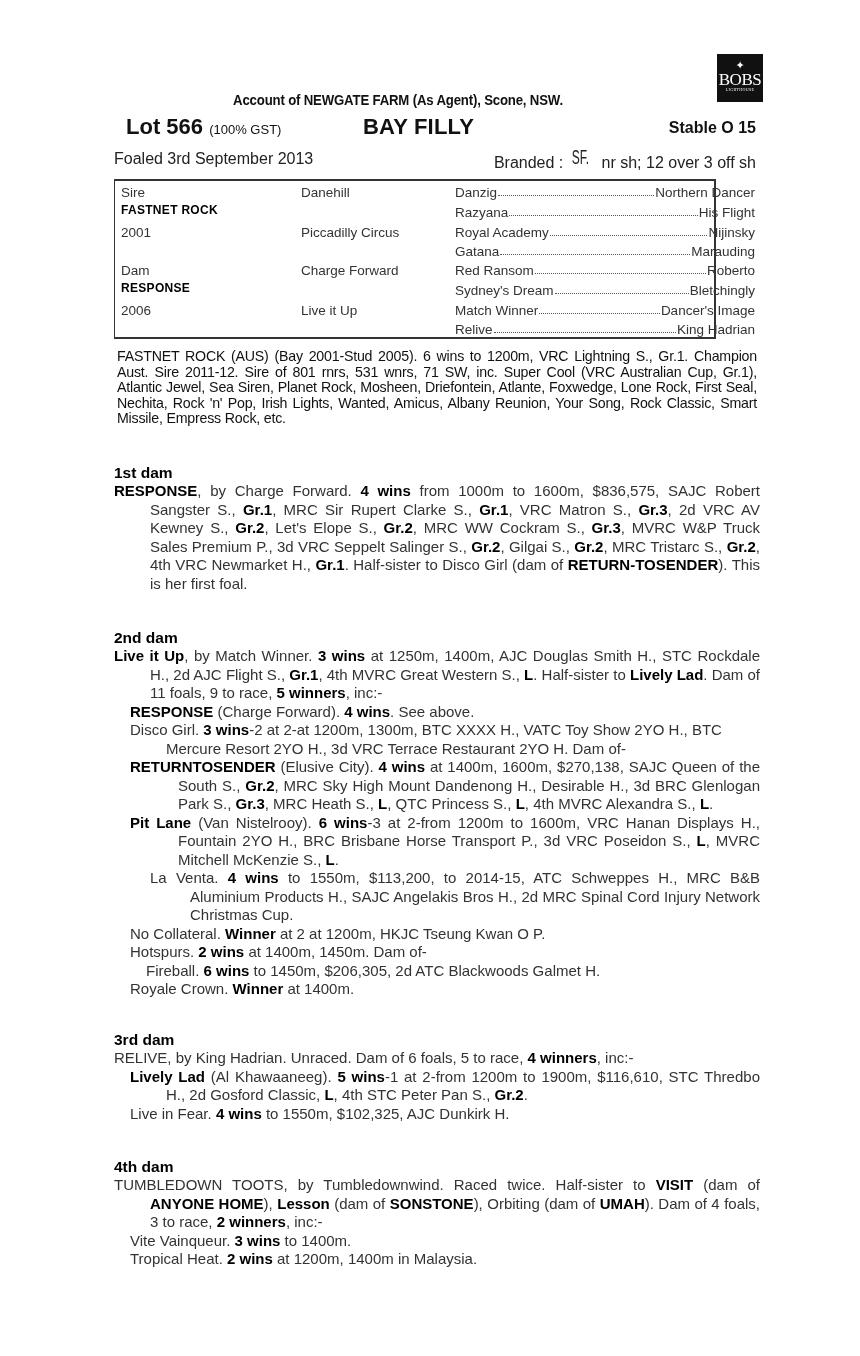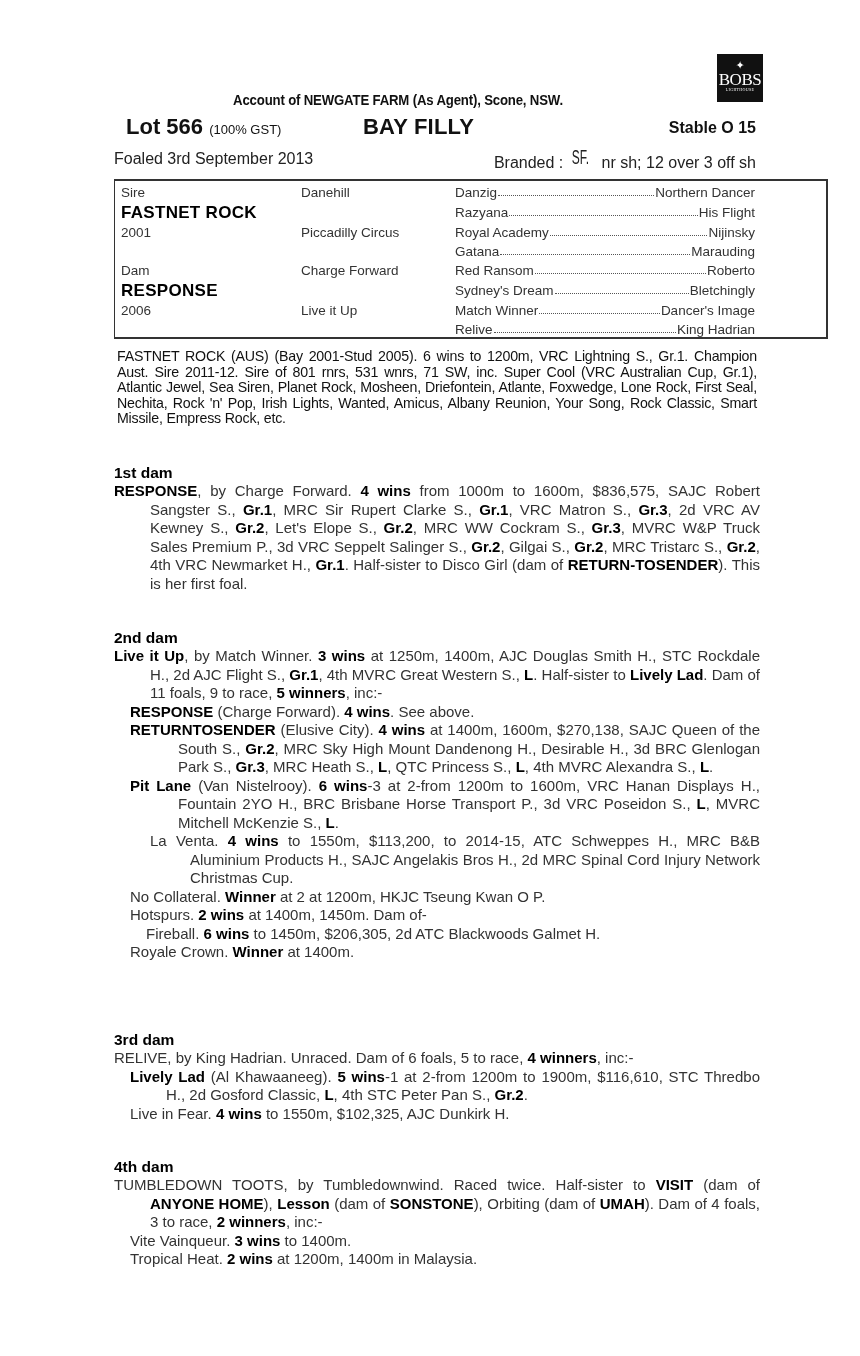--- a/index.html
+++ b/index.html
@@ -14,23 +14,23 @@
   .account{position:absolute;top:91px;left:118px;width:560px;text-align:center;
            font-weight:bold;font-size:15px;transform:scaleX(0.88);transform-origin:center;letter-spacing:-0.2px;}
   .lotline{position:absolute;top:114px;left:0;width:650px;height:28px;}
   .lot{position:absolute;left:12px;top:0;font-weight:bold;font-size:22px;}
   .lot .gst{font-weight:normal;font-size:13px;}
   .sex{position:absolute;left:249px;top:0;font-weight:bold;font-size:22px;letter-spacing:0.2px;}
   .stable{position:absolute;right:8px;top:5px;font-weight:bold;font-size:16px;}
   .foal{position:absolute;top:150px;left:0;font-size:16px;color:#222;}
   .brand{position:absolute;top:150px;right:8px;font-size:16px;color:#222;}
   .brand .mark{font-family:"Liberation Sans Narrow","Liberation Sans",sans-serif;font-size:20px;position:relative;top:-4px;transform:scaleX(0.6);display:inline-block;margin:0 -2px;}
-  .ped{position:absolute;top:179px;left:0;width:714px;height:160px;border:2px solid #333;box-sizing:border-box;border-left-width:1px;}
+  .ped{position:absolute;top:179px;left:0;width:602px;height:160px;border:2px solid #333;box-sizing:border-box;border-left-width:1px;}
   .ped .c{position:absolute;font-size:13.5px;color:#333;white-space:nowrap;}
-  .ped .big{font-weight:900;font-size:17px;color:#000;letter-spacing:0.3px;}
+  .ped .big{font-weight:900;font-size:12px;color:#000;letter-spacing:0.3px;}
   .ped .g{position:absolute;left:340px;width:300px;font-size:13.5px;color:#333;display:flex;white-space:nowrap;}
   .ped .g .dots{flex:1;border-bottom:1px dotted #555;margin:0 1px 4px;}
   .sireblurb{position:absolute;top:349px;left:3px;width:640px;font-weight:normal;font-size:14.2px;line-height:15.5px;text-align:justify;letter-spacing:-0.2px;}
   .sec{position:absolute;left:0;width:646px;font-size:15px;line-height:18.5px;color:#333;}
   .sec h3{margin:0;font-size:15.5px;font-weight:900;color:#000;line-height:18px;}
   .sec p{margin:0;text-align:justify;}
   .sec b{color:#000;font-weight:900;}
   .hang{padding-left:36px;text-indent:-36px;}
   .i1{padding-left:52px;text-indent:-36px;}
   .i2{padding-left:64px;text-indent:-48px;}
@@ -121,20 +121,21 @@
 
   <div class="sec" style="top:464px">
     <h3>1st dam</h3>
     <p class="hang"><b>RESPONSE</b><span>, by Charge Forward. </span><b>4 wins</b><span> from 1000m to 1600m, $836,575, SAJC Robert Sangster S., </span><b>Gr.1</b><span>, MRC Sir Rupert Clarke S., </span><b>Gr.1</b><span>, VRC Matron S., </span><b>Gr.3</b><span>, 2d VRC AV Kewney S., </span><b>Gr.2</b><span>, Let's Elope S., </span><b>Gr.2</b><span>, MRC WW Cockram S., </span><b>Gr.3</b><span>, MVRC W&amp;P Truck Sales Premium P., 3d VRC Seppelt Salinger S., </span><b>Gr.2</b><span>, Gilgai S., </span><b>Gr.2</b><span>, MRC Tristarc S., </span><b>Gr.2</b><span>, 4th VRC Newmarket H., </span><b>Gr.1</b><span>. Half-sister to Disco Girl (dam of </span><b>RETURN-TOSENDER</b><span>). This is her first foal.</span></p>
   </div>
 
   <div class="sec" style="top:629px">
     <h3>2nd dam</h3>
     <p class="hang"><b>Live it Up</b><span>, by Match Winner. </span><b>3 wins</b><span> at 1250m, 1400m, AJC Douglas Smith H., STC Rockdale H., 2d AJC Flight S., </span><b>Gr.1</b><span>, 4th MVRC Great Western S., </span><b>L</b><span>. Half-sister to </span><b>Lively Lad</b><span>. Dam of 11 foals, 9 to race, </span><b>5 winners</b><span>, inc:-</span></p>
     <p class="i4"><b>RESPONSE</b><span> (Charge Forward). </span><b>4 wins</b><span>. See above.</span></p>
+    <p class="i1" style="text-align:left"><span>Disco Girl. </span><b>3 wins</b><span>-2 at 2-at 1200m, 1300m, BTC XXXX H., VATC Toy Show 2YO H., BTC Mercure Resort 2YO H., 3d VRC Terrace Restaurant 2YO H. Dam of-</span></p>
     <p class="i2"><b>RETURNTOSENDER</b><span> (Elusive City). </span><b>4 wins</b><span> at 1400m, 1600m, $270,138, SAJC Queen of the South S., </span><b>Gr.2</b><span>, MRC Sky High Mount Dandenong H., Desirable H., 3d BRC Glenlogan Park S., </span><b>Gr.3</b><span>, MRC Heath S., </span><b>L</b><span>, QTC Princess S., </span><b>L</b><span>, 4th MVRC Alexandra S., </span><b>L</b><span>.</span></p>
     <p class="i2"><b>Pit Lane</b><span> (Van Nistelrooy). </span><b>6 wins</b><span>-3 at 2-from 1200m to 1600m, VRC Hanan Displays H., Fountain 2YO H., BRC Brisbane Horse Transport P., 3d VRC Poseidon S., </span><b>L</b><span>, MVRC Mitchell McKenzie S., </span><b>L</b><span>.</span></p>
     <p class="i3"><span>La Venta. </span><b>4 wins</b><span> to 1550m, $113,200, to 2014-15, ATC Schweppes H., MRC B&amp;B Aluminium Products H., SAJC Angelakis Bros H., 2d MRC Spinal Cord Injury Network Christmas Cup.</span></p>
     <p class="i5" style="padding-left:16px"><span>No Collateral. </span><b>Winner</b><span> at 2 at 1200m, HKJC Tseung Kwan O P.</span></p>
     <p style="padding-left:16px"><span>Hotspurs. </span><b>2 wins</b><span> at 1400m, 1450m. Dam of-</span></p>
     <p style="padding-left:32px"><span>Fireball. </span><b>6 wins</b><span> to 1450m, $206,305, 2d ATC Blackwoods Galmet H.</span></p>
     <p style="padding-left:16px"><span>Royale Crown. </span><b>Winner</b><span> at 1400m.</span></p>
   </div>
 
   <div class="sec" style="top:1031px">

